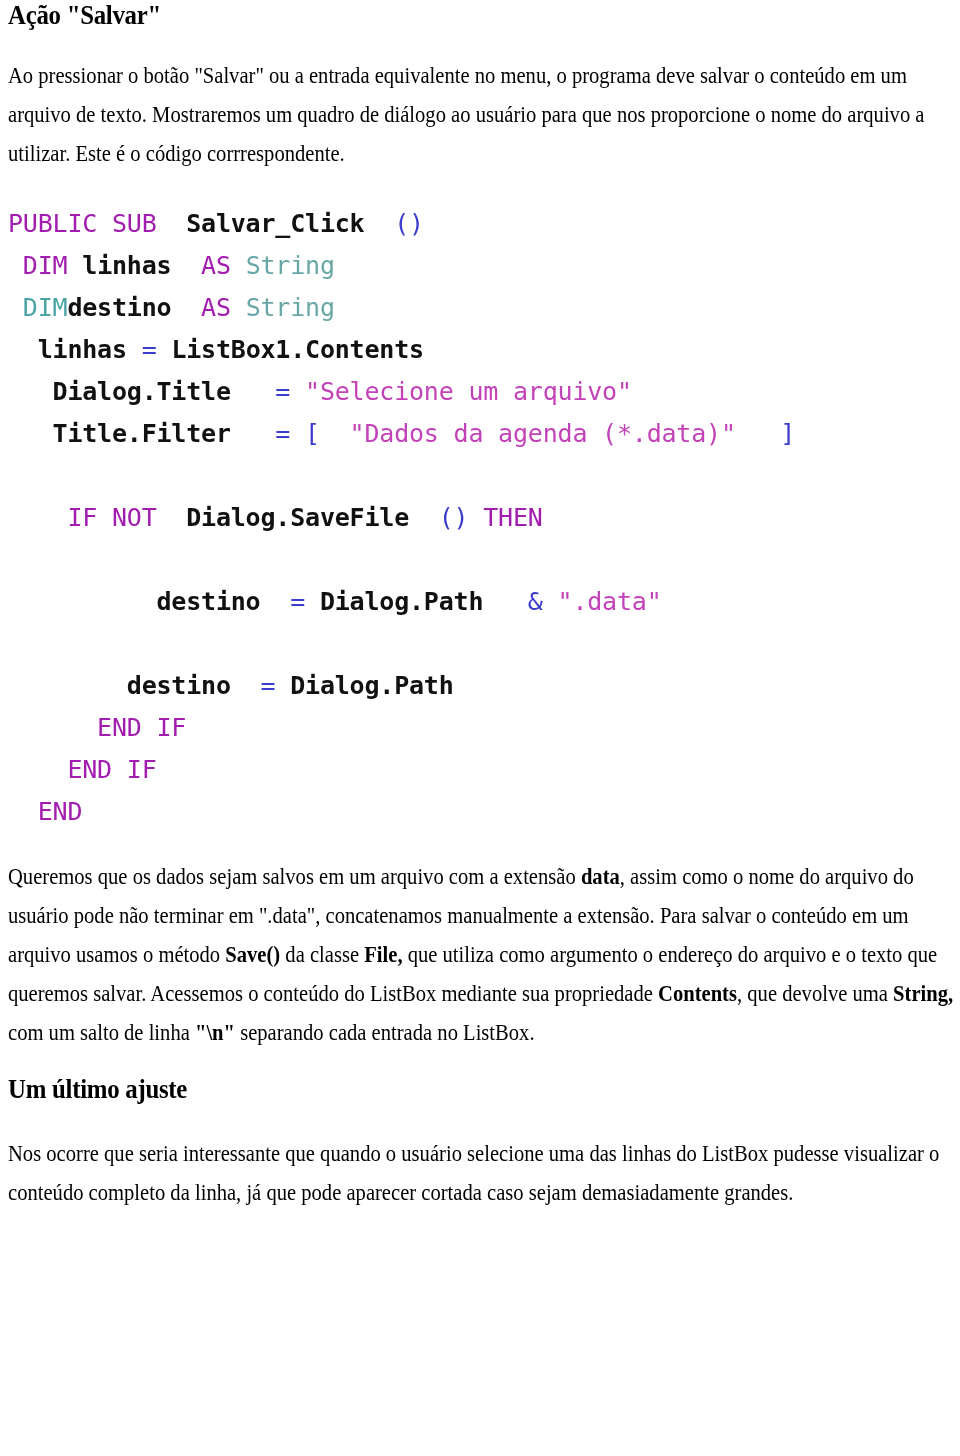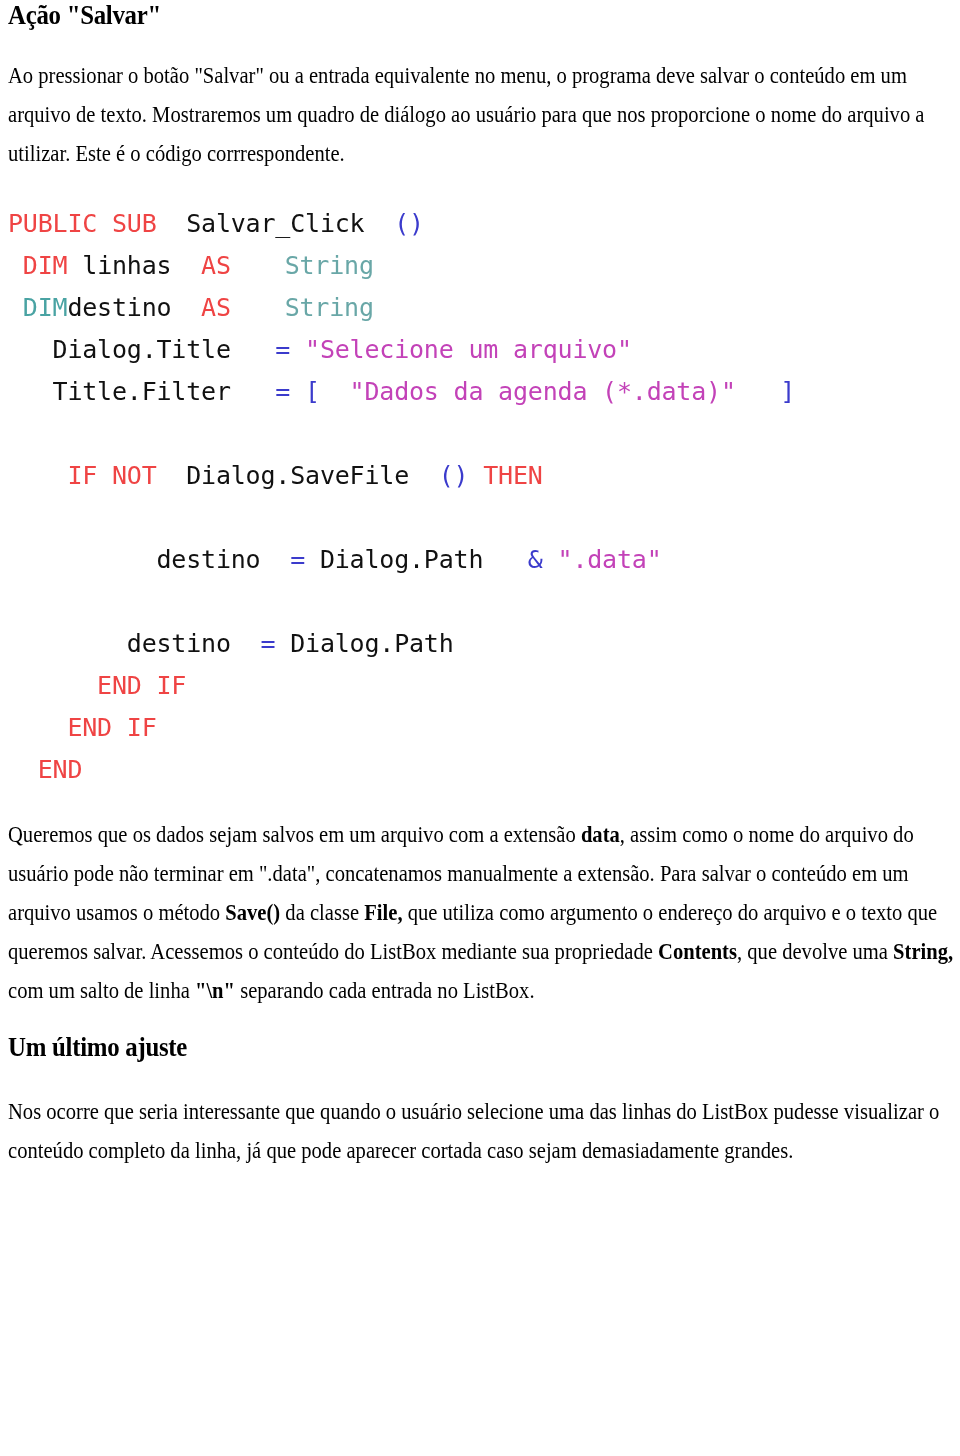--- a/index.html
+++ b/index.html
@@ -70,44 +70,45 @@
     margin: 0;
     padding: 0 0 0 0;
     letter-spacing: -0.2px;
   }
   .code-line {
     display: block;
     min-height: 42px;
   }
   .code-line.blank { min-height: 42px; }
 
-  .kw   { color: #ef4444; }          
+  .kw   { color: #a21caf; }          
   .kw2  { color: #49a3a3; }          
-  .typ  { color: #69a7a7; margin-left: 39px; }          
-  .id   { color: #111111; font-weight: normal; }  
+  .typ  { color: #69a7a7; }          
+  .id   { color: #111111; font-weight: bold; }  
   .op   { color: #3b3bcc; }          
   .str  { color: #c342b8; }          
   .num  { color: #cc1111; }
 </style>
 </head>
 <body>
 
 <div class="page">
 
   <h1 class="doc-heading h-top">Ação "Salvar"</h1>
 
   <div class="gap-a"></div>
 
   <p class="body-text">Ao pressionar o botão "Salvar" ou a entrada equivalente no menu, o programa deve salvar o conteúdo em um arquivo de texto. Mostraremos um quadro de diálogo ao usuário para que nos proporcione o nome do arquivo a utilizar. Este é o código corrrespondente.</p>
 
   <div class="gap-b"></div>
 
   <pre class="code-block" id="code-block"><span class="code-line"><span class="kw">PUBLIC SUB</span>  <span class="id">Salvar_Click</span>  <span class="op">()</span>
 </span><span class="code-line"> <span class="kw">DIM</span> <span class="id">linhas</span>  <span class="kw">AS</span> <span class="typ">String</span>
 </span><span class="code-line"> <span class="kw2">DIM</span><span class="id">destino</span>  <span class="kw">AS</span> <span class="typ">String</span>
+</span><span class="code-line">  <span class="id">linhas</span> <span class="op">=</span> <span class="id">ListBox1.Contents</span>
 </span><span class="code-line">   <span class="id">Dialog.Title</span>   <span class="op">=</span> <span class="str">"Selecione um arquivo"</span>
 </span><span class="code-line">   <span class="id">Title.Filter</span>   <span class="op">= [</span>  <span class="str">"Dados da agenda (*.data)"</span>   <span class="op">]</span>
 </span><span class="code-line blank">
 </span><span class="code-line">    <span class="kw">IF NOT</span>  <span class="id">Dialog.SaveFile</span>  <span class="op">()</span> <span class="kw">THEN</span>
 </span><span class="code-line blank">
 </span><span class="code-line">          <span class="id">destino</span>  <span class="op">=</span> <span class="id">Dialog.Path</span>   <span class="op">&amp;</span> <span class="str">".data"</span>
 </span><span class="code-line blank">
 </span><span class="code-line">        <span class="id">destino</span>  <span class="op">=</span> <span class="id">Dialog.Path</span>
 </span><span class="code-line">      <span class="kw">END IF</span>
 </span><span class="code-line">    <span class="kw">END IF</span>

